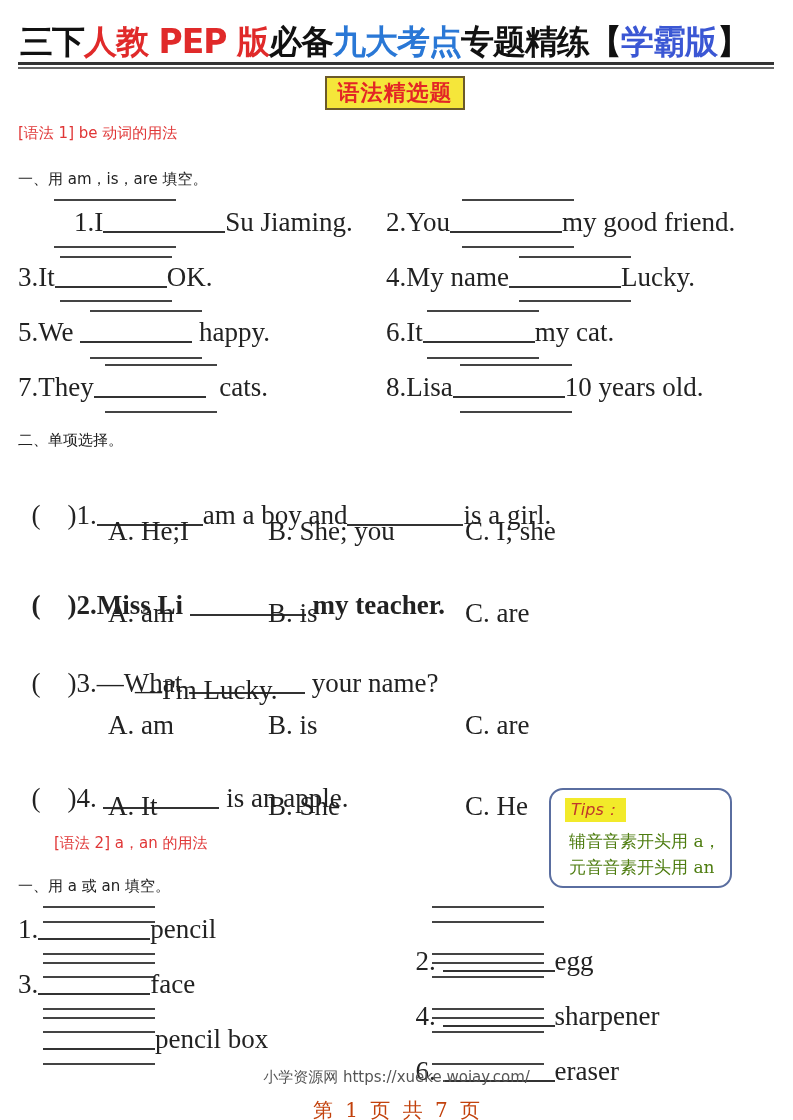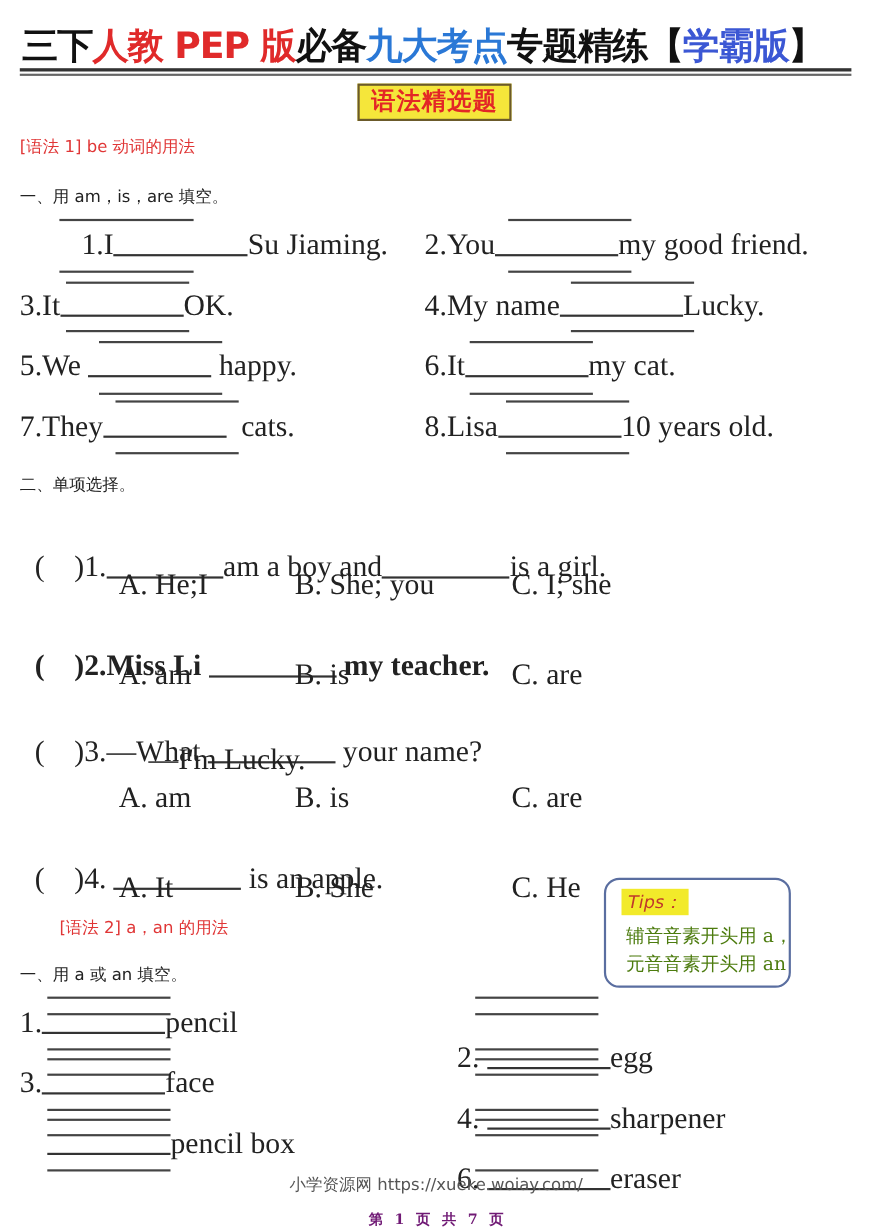--- a/index.html
+++ b/index.html
@@ -12,25 +12,25 @@
   .title-rule1 { left: 18px; top: 62px; width: 756px; height: 3px; background: #333; }
   .title-rule2 { left: 18px; top: 67px; width: 756px; height: 2px; background: #666; }
   .badge { left: 325px; top: 76px; width: 140px; height: 34px; background: #f5e63a; border: 2px solid #6b5a2a; box-sizing: border-box; color: #e32626; font-family: "DejaVu Sans", sans-serif; font-weight: bold; font-size: 22px; line-height: 30px; text-align: center; letter-spacing: 1px; }
   .section-title { font-family: "DejaVu Sans", sans-serif; color: #e03636; font-size: 15px; line-height: 30px; white-space: nowrap; }
   .sub-title { font-family: "DejaVu Sans", sans-serif; color: #222; font-size: 15px; line-height: 26px; white-space: nowrap; }
   .q { font-size: 27px; line-height: 32px; white-space: nowrap; }
   .blank { display: inline-block; position: relative; height: 1px; vertical-align: baseline; }
   .blank::after { content: ""; position: absolute; left: 0; right: 0; bottom: -2px; height: 2px; background: #333; }
   .ghost { position: absolute; height: 2px; background: #444; }
   .opt { font-size: 27px; line-height: 32px; white-space: nowrap; }
-  .tips { left: 549px; top: 788px; width: 170px; height: 100px; border: 2px solid #5a6ea0; border-radius: 14px; box-sizing: border-box; background: #fff; margin-top: 10px; }
+  .tips { left: 549px; top: 788px; width: 183px; height: 100px; border: 2px solid #5a6ea0; border-radius: 14px; box-sizing: border-box; background: #fff; }
   .tips-label { position: absolute; left: 14px; top: 8px; background: #f2ea2a; color: #c0392b; font-family: "DejaVu Sans", sans-serif; font-style: italic; font-size: 16px; padding: 2px 6px; line-height: 20px; }
   .tips-line { position: absolute; left: 18px; color: #4d7c0f; font-family: "DejaVu Serif", serif; font-size: 17px; white-space: nowrap; line-height: 22px; }
   .footer-url { left: 0; top: 1066px; width: 793px; text-align: center; font-family: "DejaVu Sans", sans-serif; color: #555; font-size: 15px; line-height: 22px; }
-  .footer-page { left: 0; top: 1100px; width: 793px; text-align: center; font-family: "DejaVu Serif", serif; font-weight: bold; color: #701a75; font-size: 13px; line-height: 20px; word-spacing: 6px; }
+  .footer-page { left: 0; top: 1100px; width: 793px; text-align: center; font-family: "DejaVu Serif", serif; font-weight: normal; color: #c2410c; font-size: 20px; line-height: 20px; word-spacing: 6px; }
 </style>
 </head>
 <body>
 
 <div class="abs title">
   <span>三下</span><span class="red">人教 PEP 版</span><span>必备</span><span class="blue">九大考点</span><span>专题精练【</span><span class="blue2">学霸版</span><span>】</span>
 </div>
 <div class="abs title-rule1"></div>
 <div class="abs title-rule2"></div>
 <div class="abs badge">语法精选题</div>

